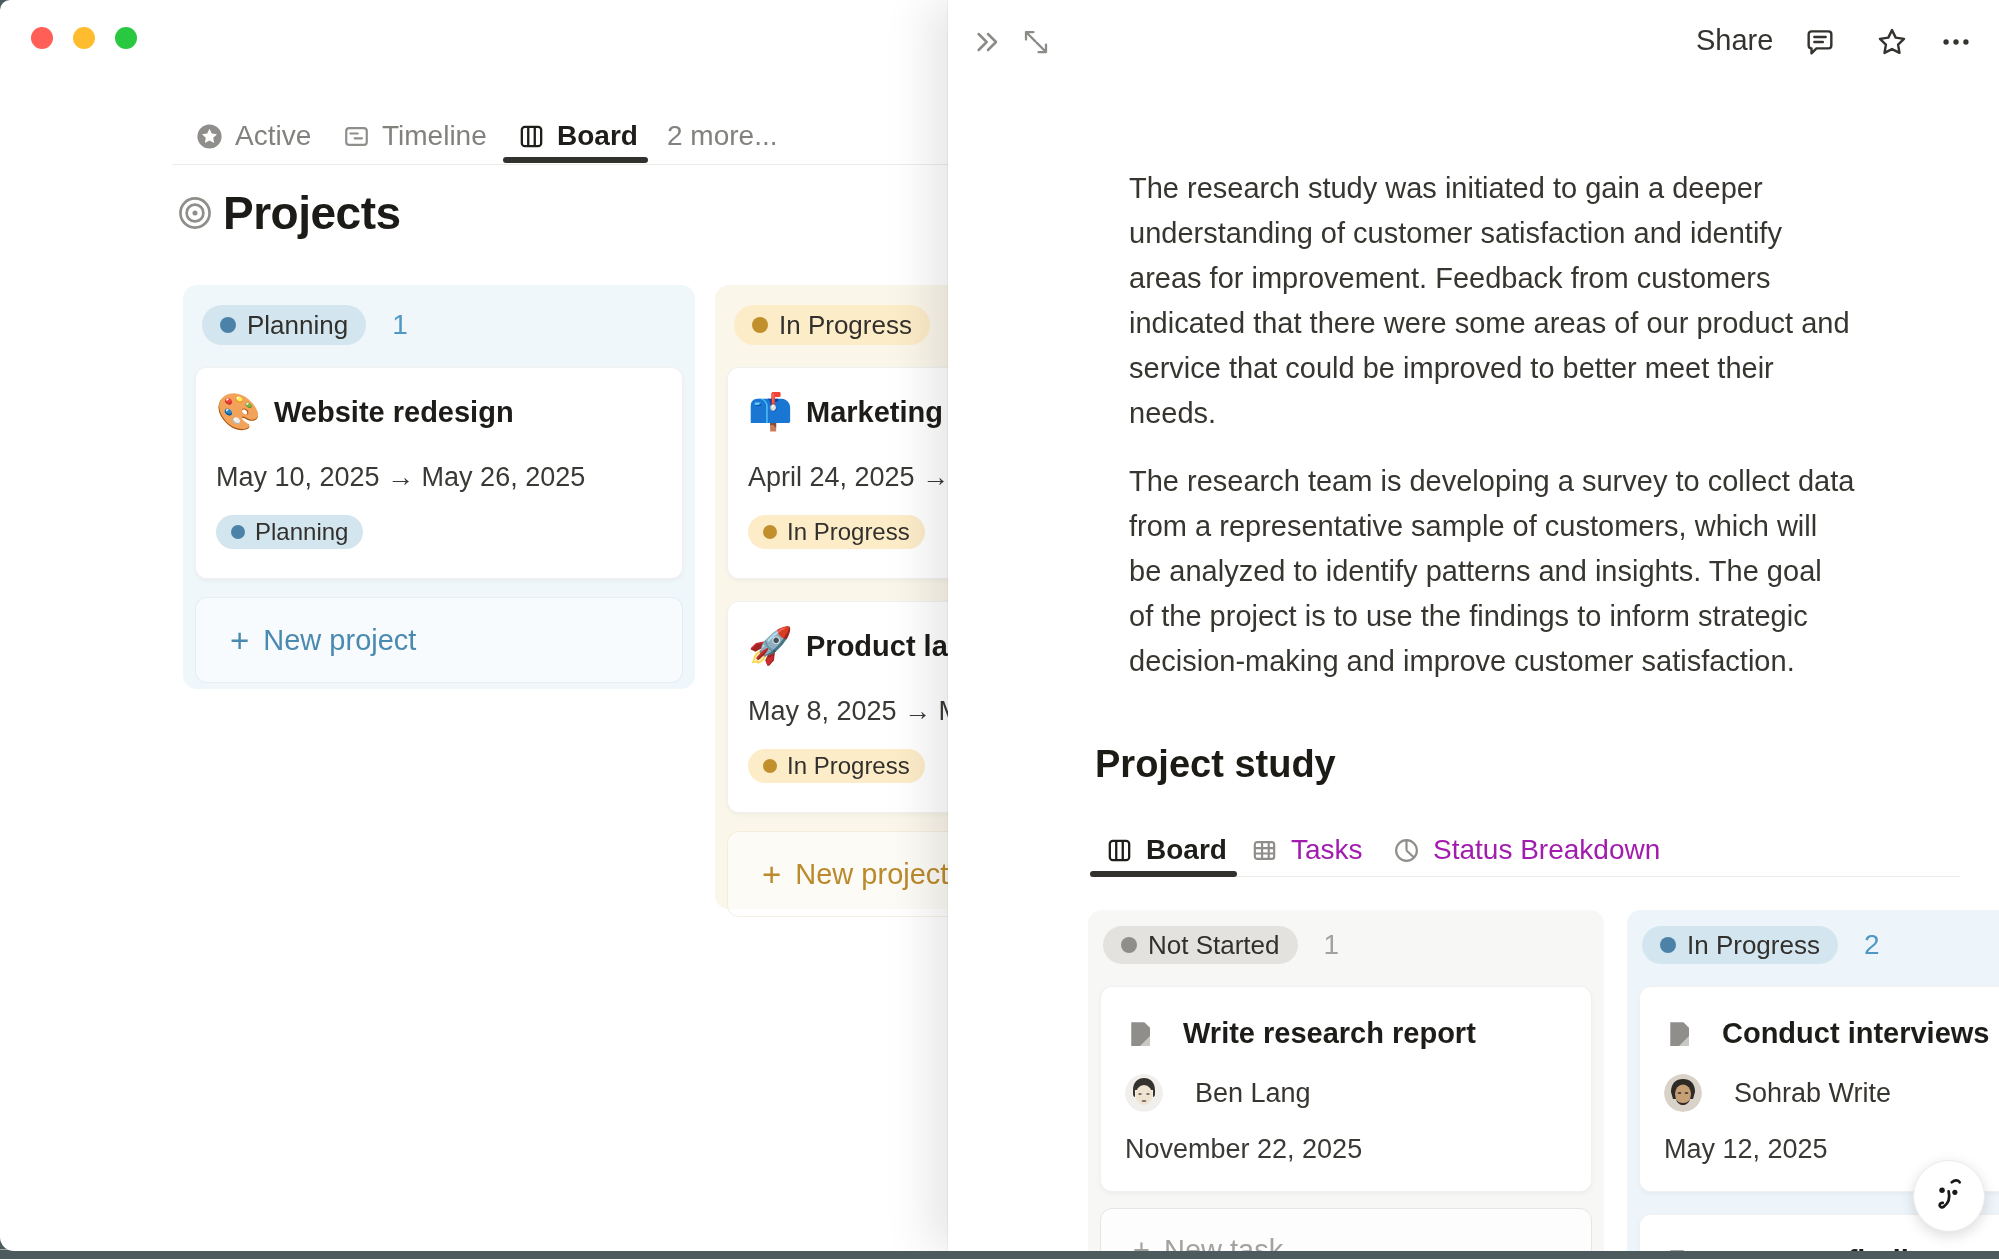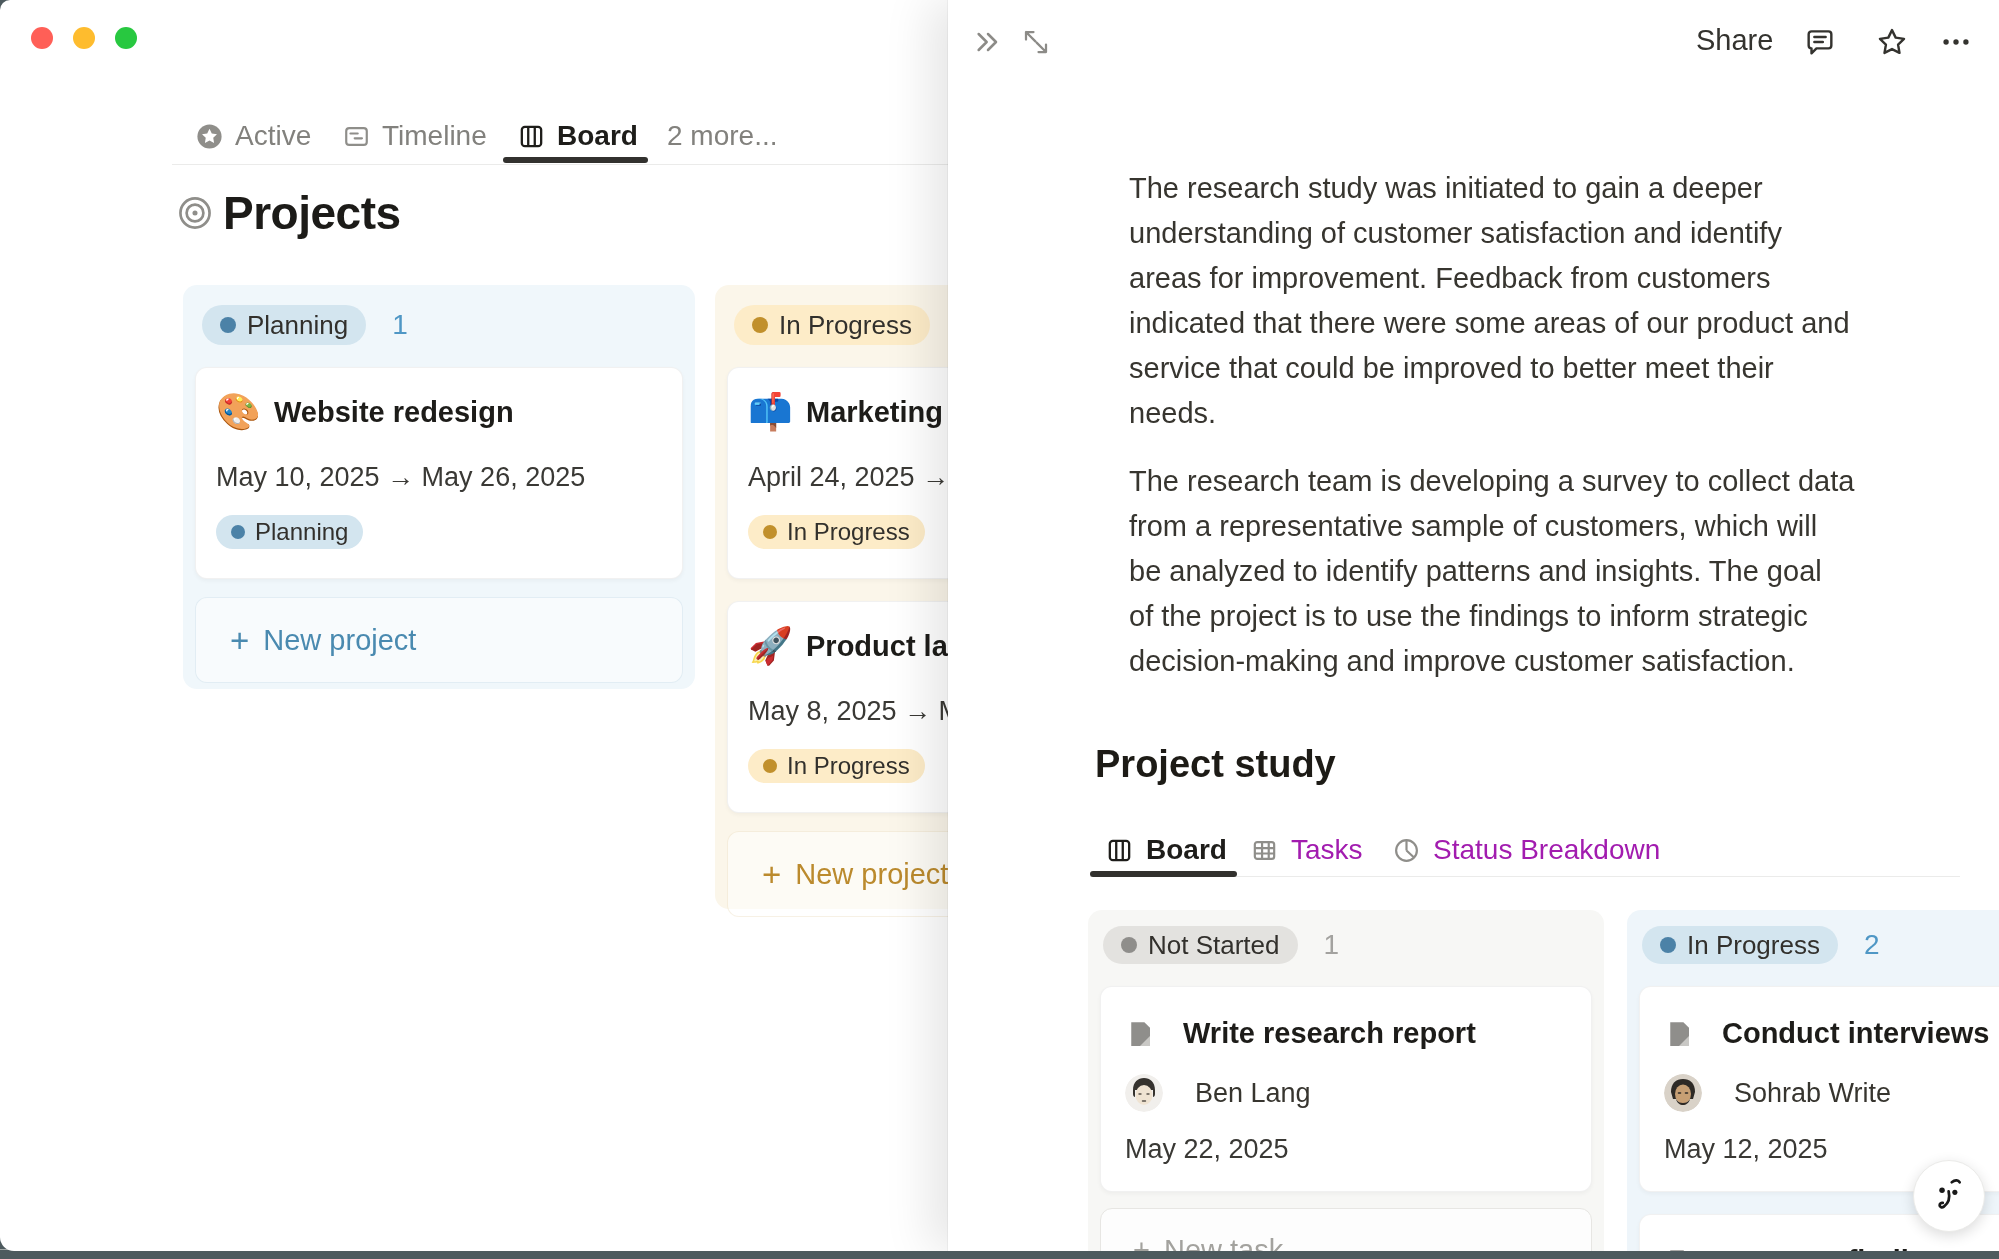--- a/index.html
+++ b/index.html
@@ -310,21 +310,21 @@
             <span class="avatar">
               <svg width="38" height="38" viewBox="0 0 38 38">
                   <circle cx="19" cy="19" r="19" fill="#f1efec"></circle>
                   <path d="M8 16c0-8 5-12 11-12s11 4 11 12v4c0 2-1 3-2 3V16H10v7c-1 0-2-1-2-3z" fill="#35322e"></path>
                   <ellipse cx="19" cy="21" rx="8.5" ry="10" fill="#efe3d2"></ellipse>
                   <path d="M14 20h2M22 20h2M17.5 27h3" stroke="#5a534b" stroke-width="1.4" stroke-linecap="round" fill="none"></path>
                 </svg>
             </span>
             <span class="aname">Ben Lang</span>
           </div>
-          <div class="cdate">May 22, 2025</div>
+          <div class="cdate">November 22, 2025</div>
         </div>
         <div class="newtask">
           <span class="plus">+</span>
           <span>New task</span>
         </div>
       </div>
 
       <div class="tcol wip-right">
         <div class="col-head">
           <span class="pill blue">

